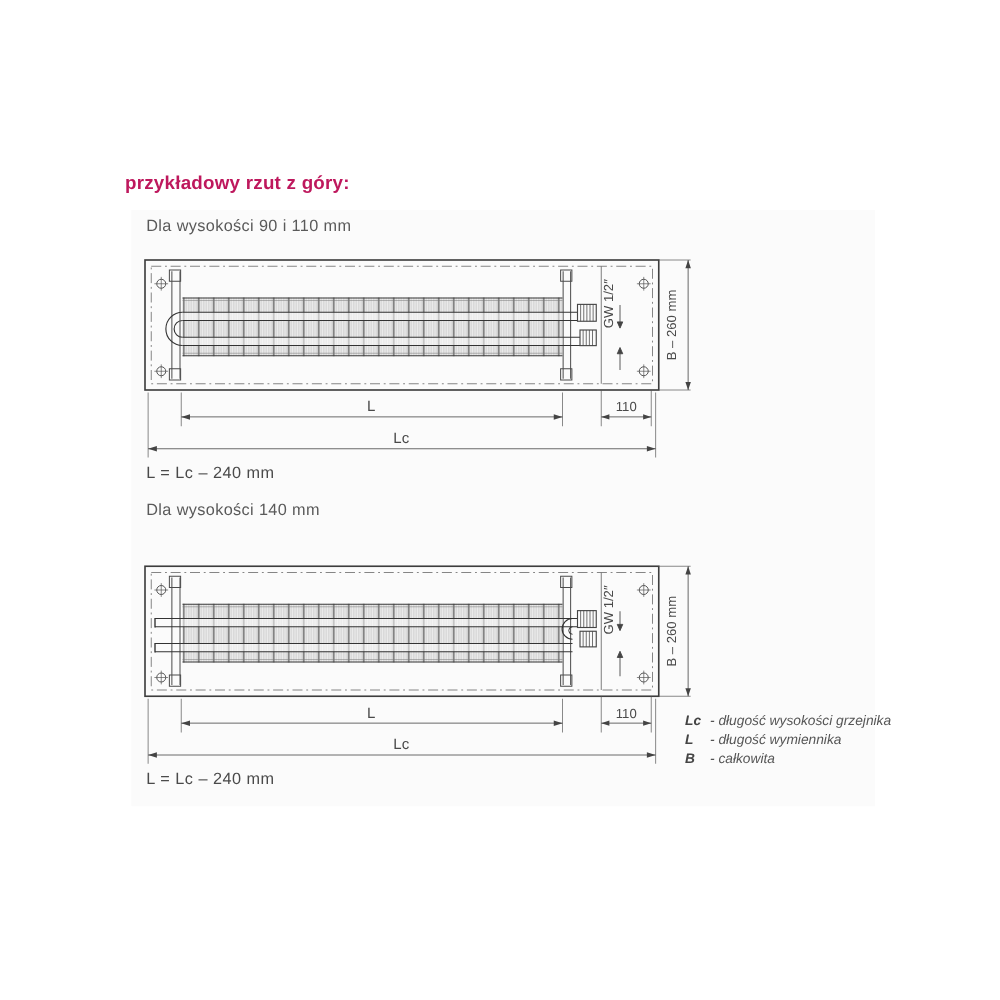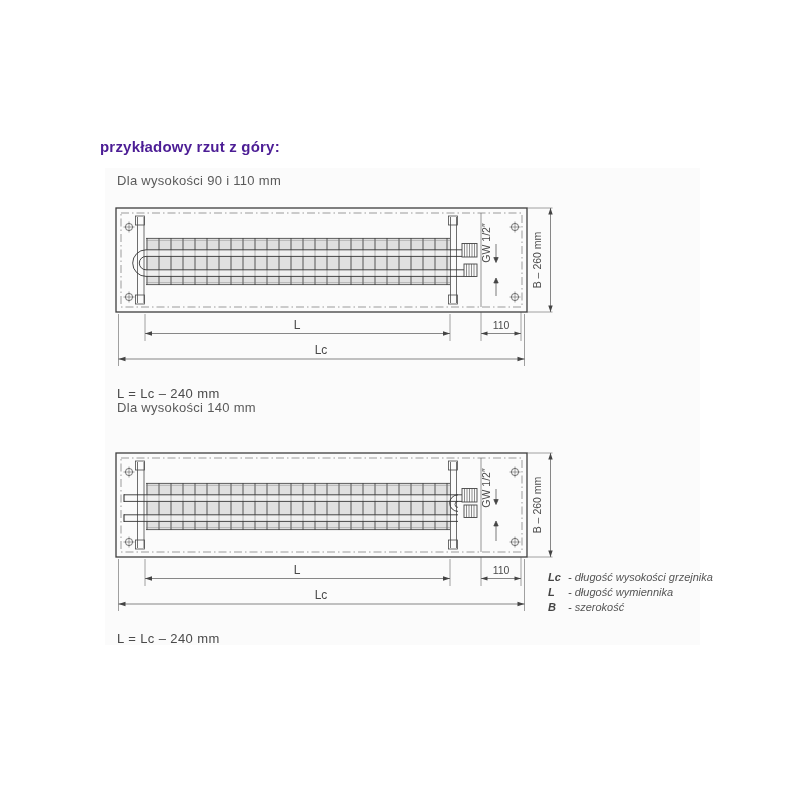--- a/index.html
+++ b/index.html
@@ -6,27 +6,27 @@
   body{
     width:800px;height:800px;background:#ffffff;position:relative;overflow:hidden;
     font-family:"Liberation Sans","DejaVu Sans",sans-serif;
   }
   .panel{
     position:absolute;left:105px;top:168px;width:595px;height:477px;
     background:#fbfbfb;
   }
   .page-title{
     position:absolute;left:100px;top:138px;
-    font-size:15px;font-weight:bold;color:#4c1d95;letter-spacing:.2px;
+    font-size:15px;font-weight:bold;color:#be185d;letter-spacing:.2px;
   }
   .subtitle{
     position:absolute;left:117px;font-size:13px;color:#5a5a5a;letter-spacing:.3px;
   }
   .formula{
-    position:absolute;left:117px;font-size:13px;color:#4a4a4a;letter-spacing:.4px;margin-top:16px;
+    position:absolute;left:117px;font-size:13px;color:#4a4a4a;letter-spacing:.4px;
   }
   .diagram-svg{position:absolute;left:100px;width:470px;height:172px;}
   .legend{position:absolute;left:548px;top:570px;font-size:11px;color:#555;}
   .legend-row{height:15px;line-height:15px;white-space:nowrap;}
   .legend-term{display:inline-block;width:20px;font-weight:bold;font-style:italic;color:#444;}
   .legend-desc{font-style:italic;color:#555;}
   svg text{font-family:"Liberation Sans","DejaVu Sans",sans-serif;fill:#4a4a4a;}
 </style>
 </head>
 <body>
@@ -322,15 +322,15 @@
 <div class="formula" style="top:615px;">L = Lc – 240 mm</div>
 
 <div class="legend">
   <div class="legend-row">
     <span class="legend-term">Lc</span><span class="legend-desc">- długość wysokości grzejnika</span>
   </div>
   <div class="legend-row">
     <span class="legend-term">L</span><span class="legend-desc">- długość wymiennika</span>
   </div>
   <div class="legend-row">
-    <span class="legend-term">B</span><span class="legend-desc">- szerokość</span>
+    <span class="legend-term">B</span><span class="legend-desc">- całkowita</span>
   </div>
 </div>
 
 </body></html>

